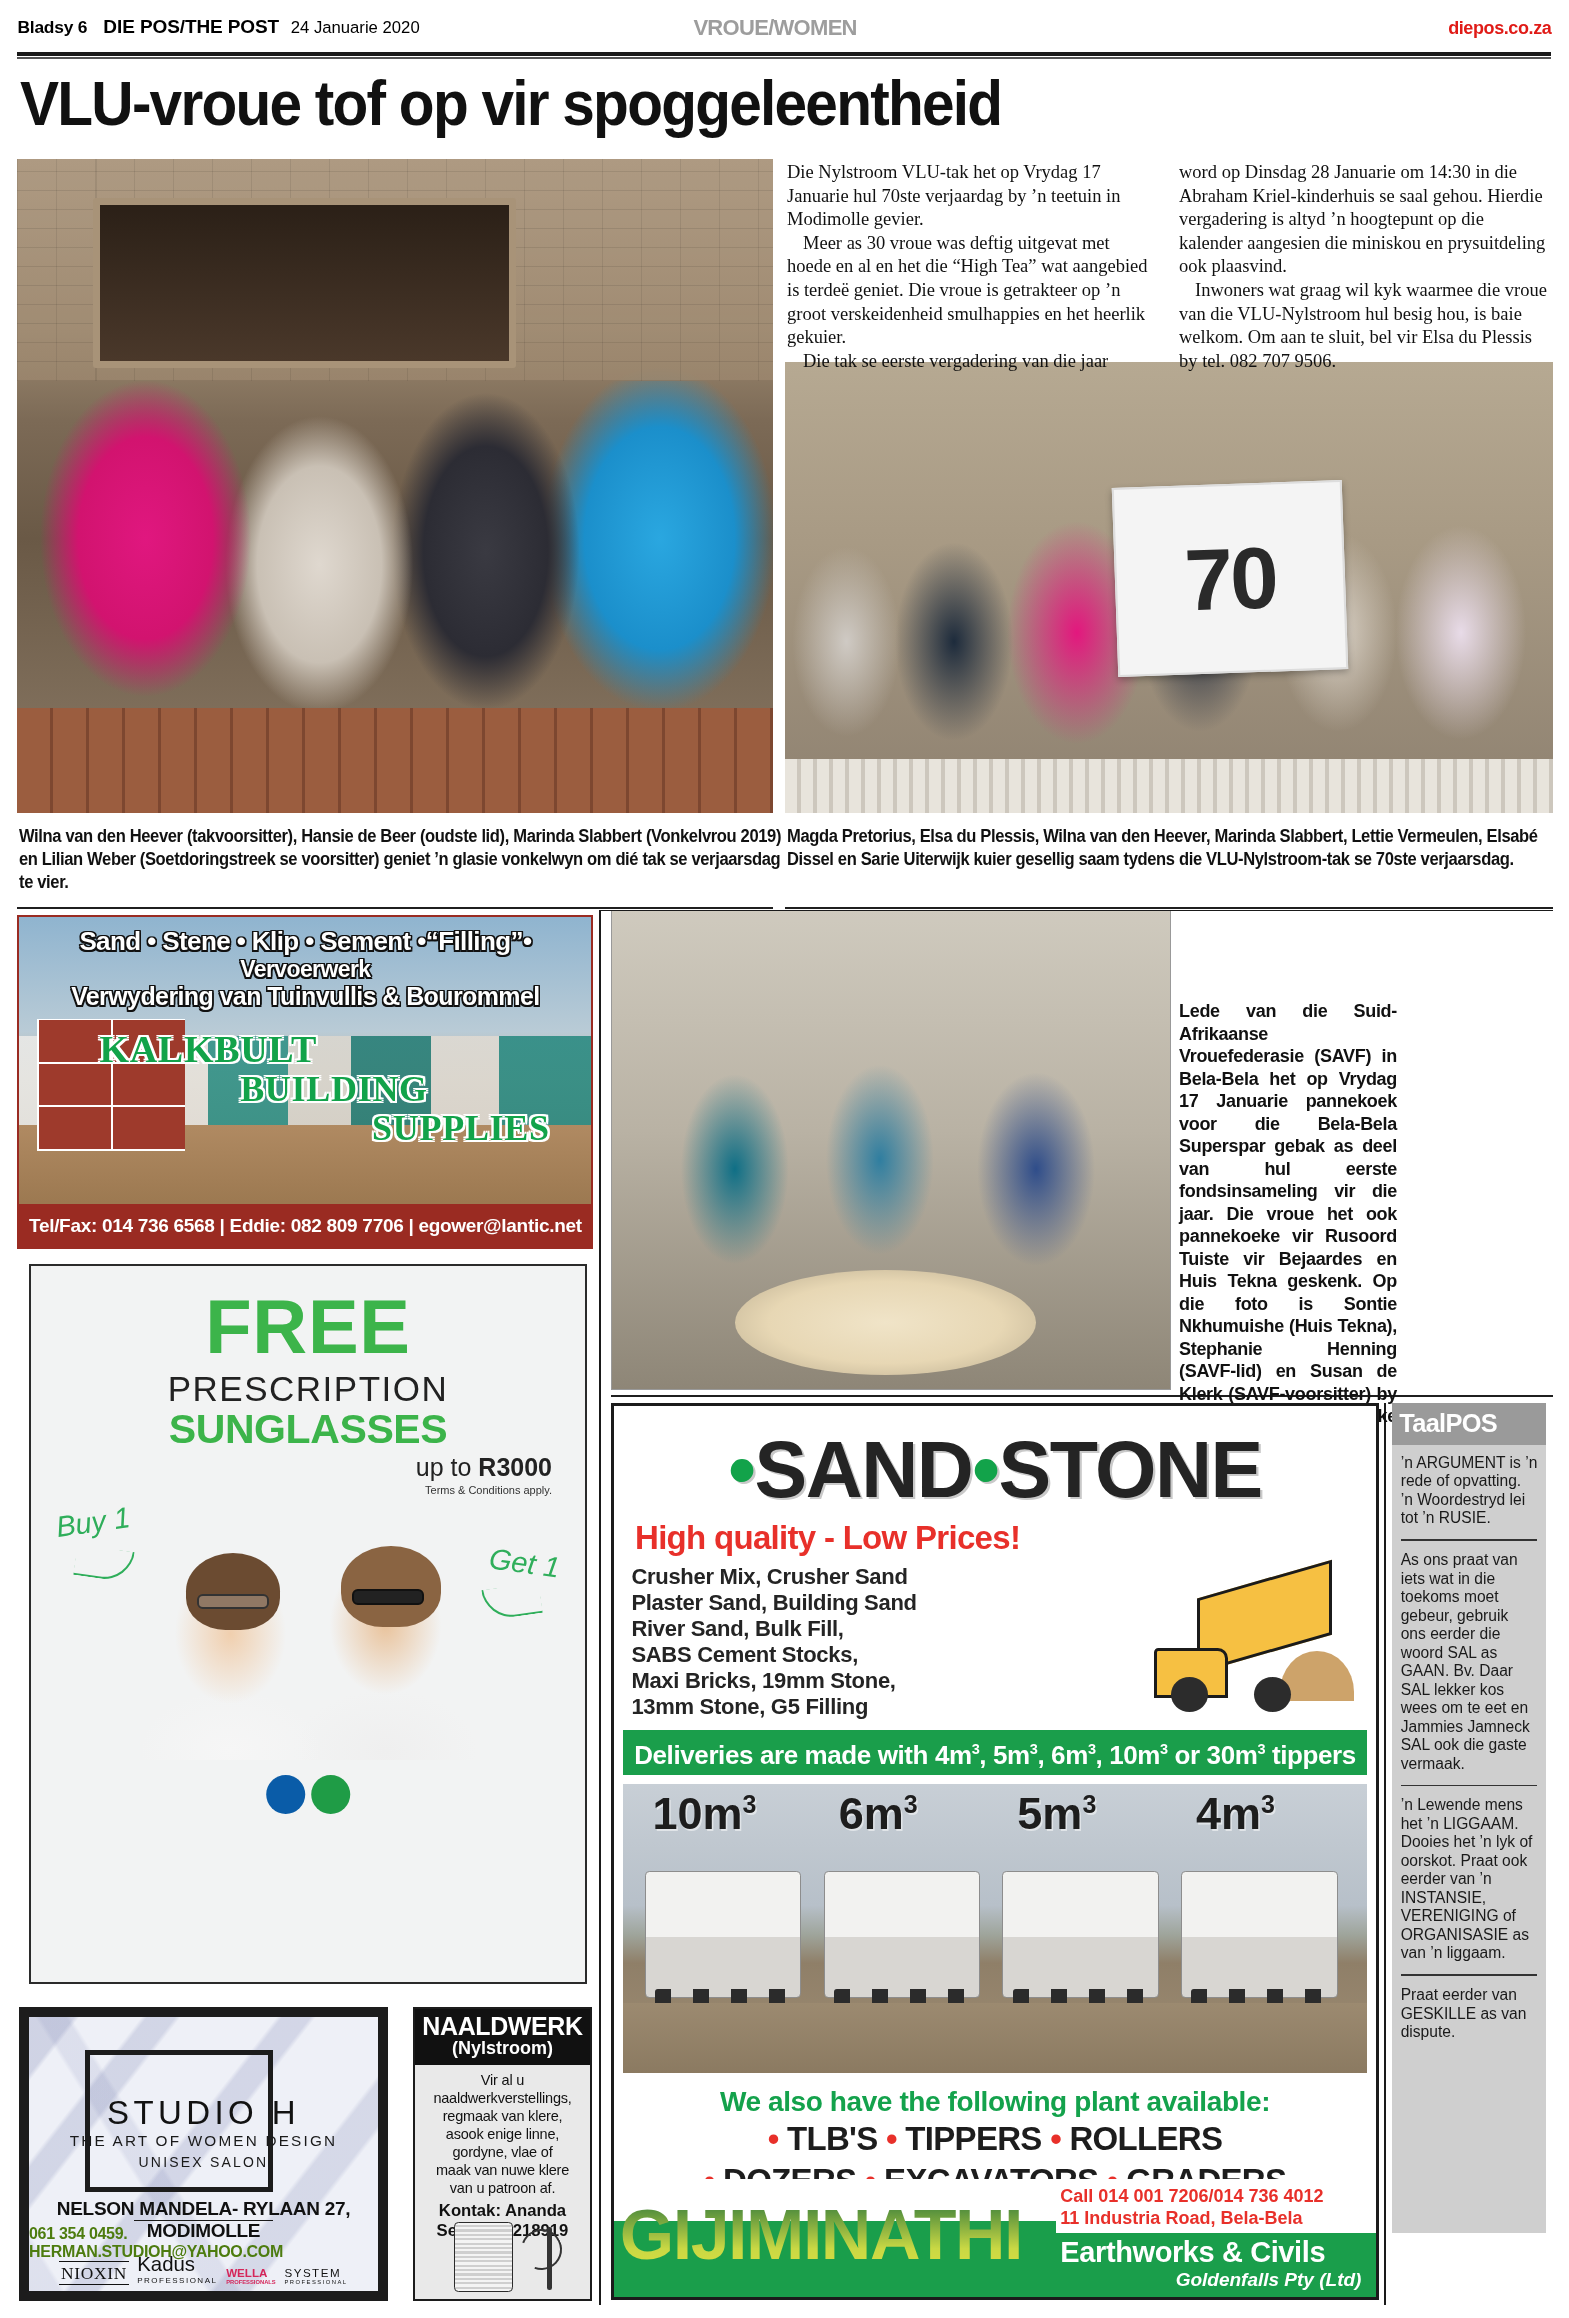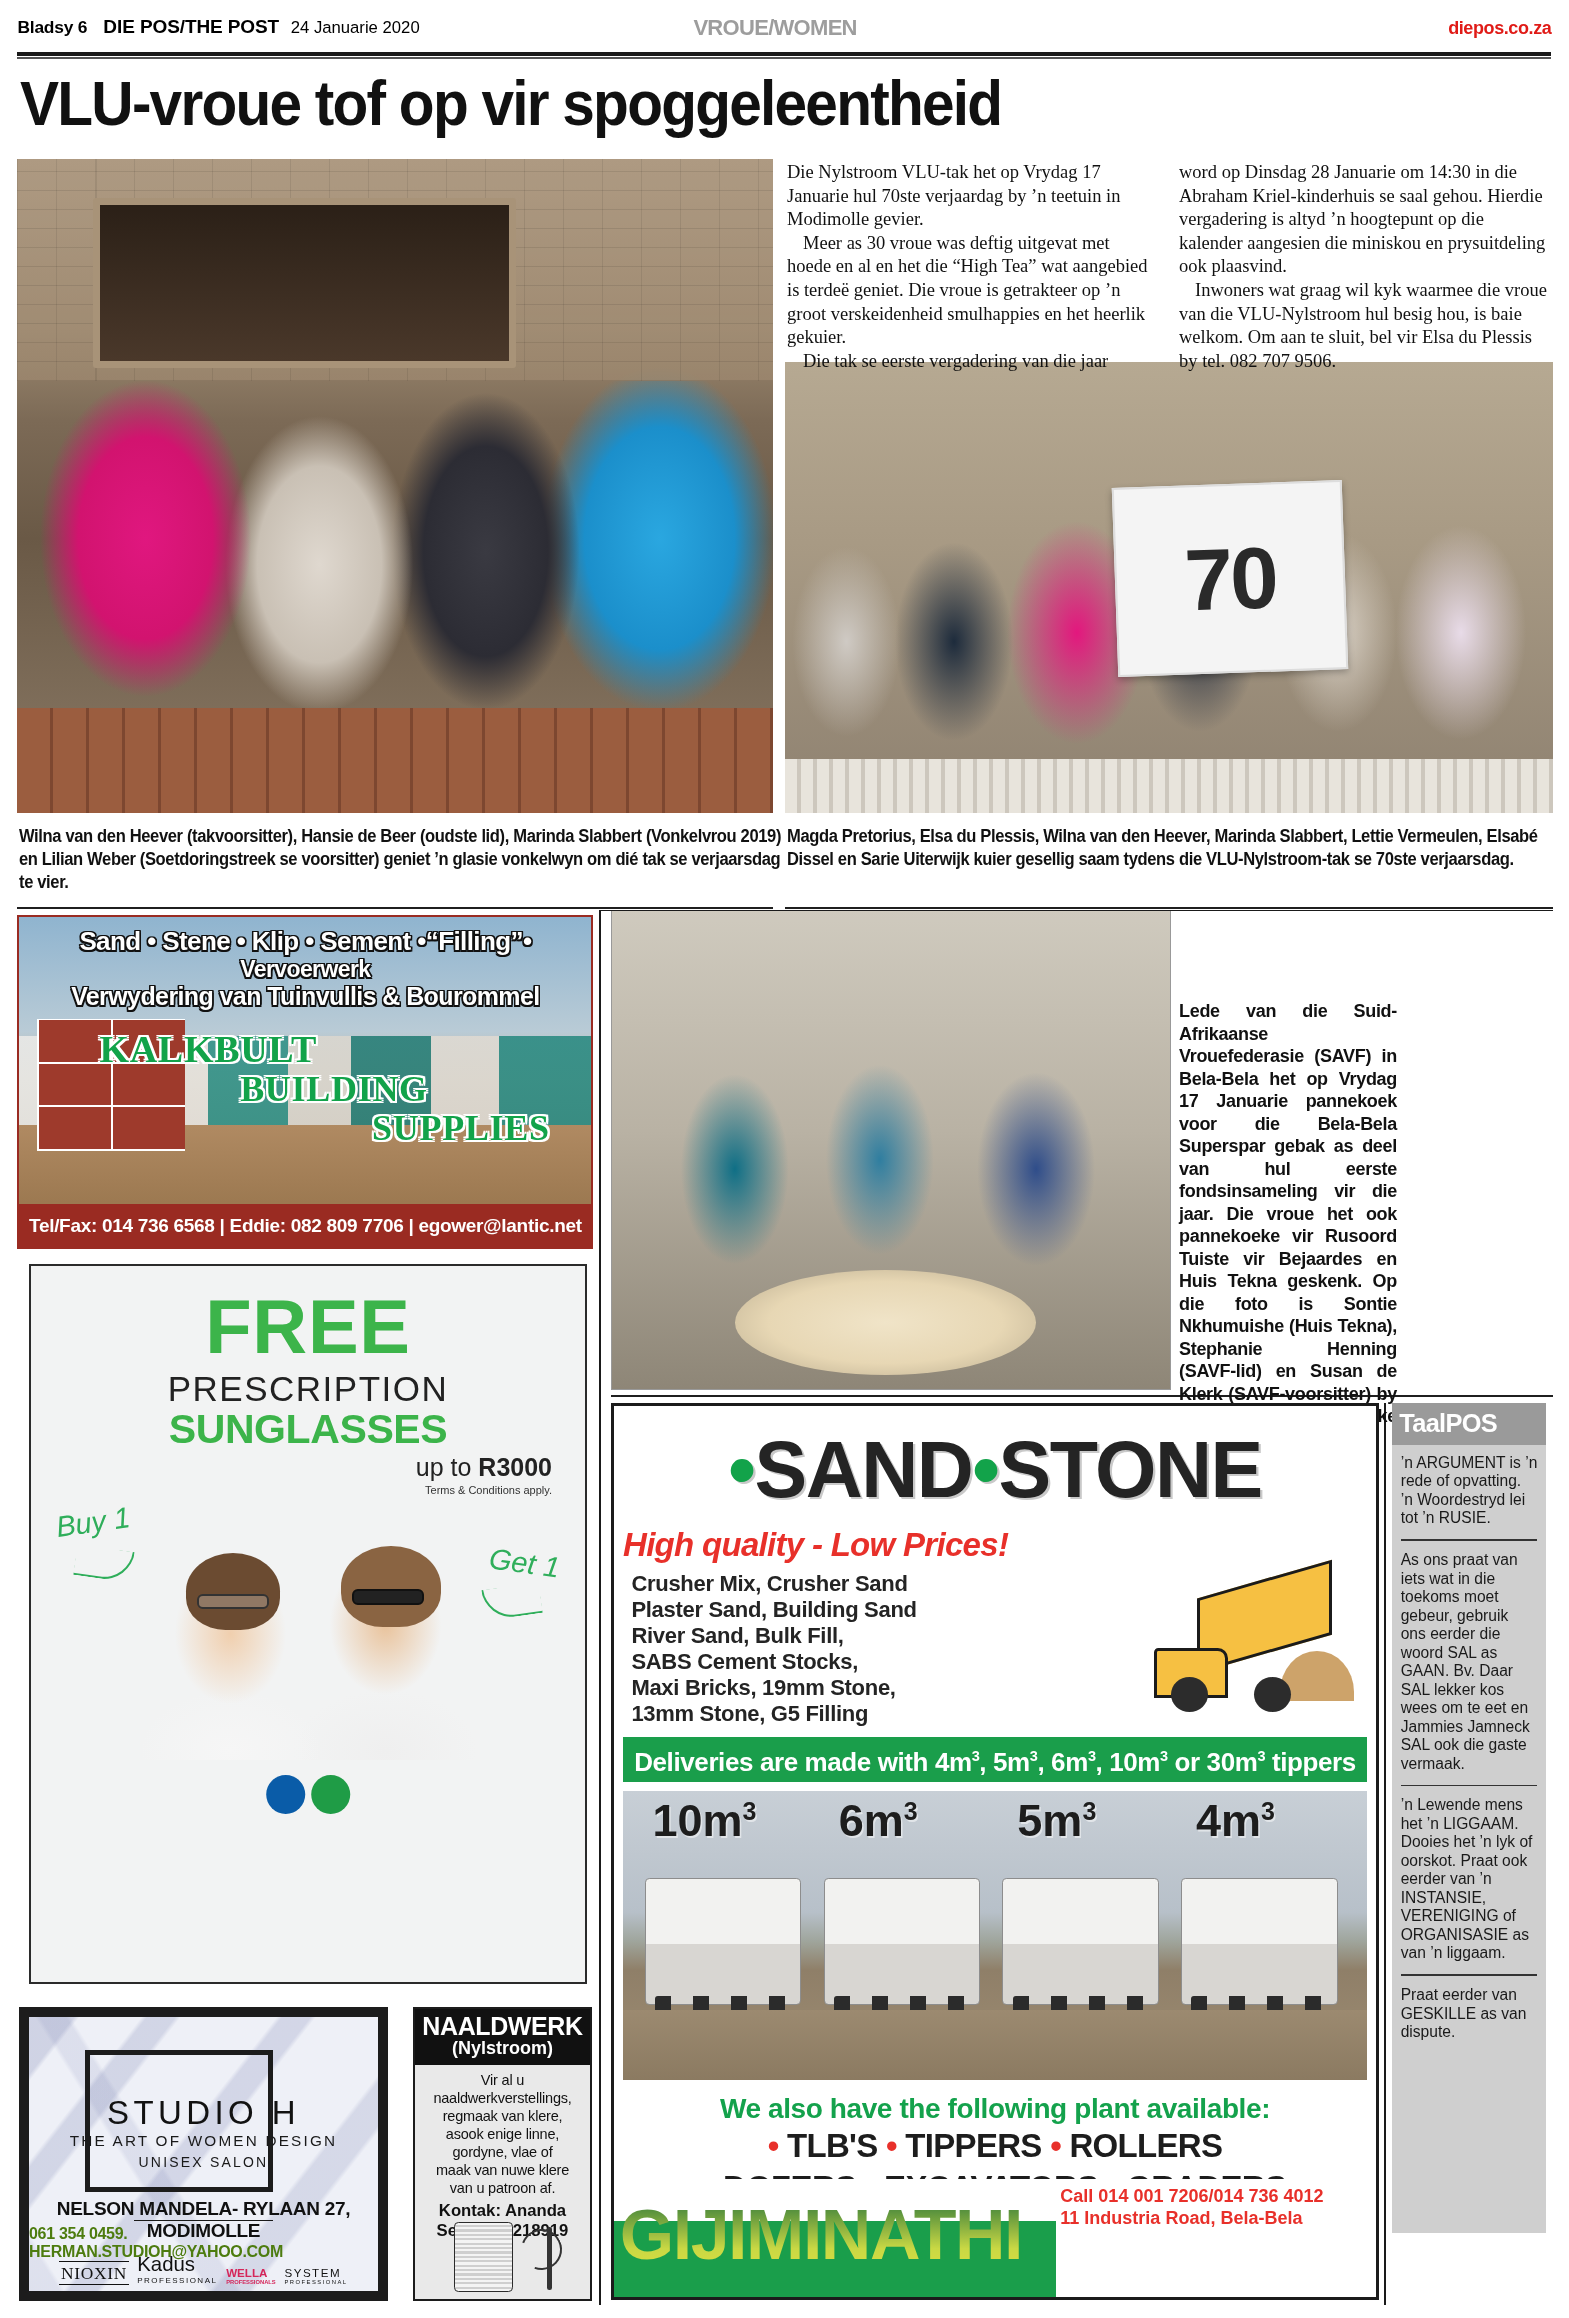--- a/index.html
+++ b/index.html
@@ -281,22 +281,22 @@
     border: 3.6px solid #1b1b1b; background: #fff; overflow: hidden;
   }
   #ad-sandstone .sx-title {
     margin-top: 24px; text-align: center;
     font-family: "Liberation Sans Narrow", "Liberation Sans", sans-serif;
     font-weight: bold; font-size: 79px; line-height: 79px; color: #242424;
     letter-spacing: -1.5px; text-shadow: 2.2px 2.2px 0 #c9c9c9;
   }
   #ad-sandstone .sx-title .dot { color: #12a34a; }
   #ad-sandstone .sx-sub {
-    margin-top: 17px; padding-left: 9px;
-    font-weight: bold; font-style: italic; font-size: 33px; color: #e8302a;
+    margin-top: 10px; padding-left: 21px;
+    font-weight: bold; font-size: 33px; color: #e8302a;
     letter-spacing: -0.7px;
   }
   #ad-sandstone .sx-list {
     margin-top: 7.3px; padding-left: 17.4px;
     font-weight: bold; font-size: 22px; line-height: 26px; color: #242424;
     letter-spacing: -0.3px; width: 62%;
   }
   #ad-sandstone .sx-truckicon {
     position: absolute; right: 17.4px; top: 167px; width: 218px; height: 145px;
   }
@@ -661,20 +661,24 @@
     </div>
 
     <div class="sx-footer">
       <div class="sx-gij">
         <span>GIJIMINATHI</span>
       </div>
       <div class="sx-right">
         <div class="sx-call">
           <div>Call 014 001 7206/014 736 4012</div>
           <div>11 Industria Road, Bela-Bela</div>
+        </div>
+        <div class="sx-ew">
+          <div class="e1">Earthworks &amp; Civils</div>
+          <div class="e2">Goldenfalls Pty (Ltd)</div>
         </div>
       </div>
     </div>
   </div>
 
   <div id="ad-studioh">
     <div class="sh-marble"></div>
     <div class="sh-frame"></div>
     <div class="sh-name">STUDIO H</div>
     <div class="sh-tag">THE ART OF WOMEN DESIGN</div>

